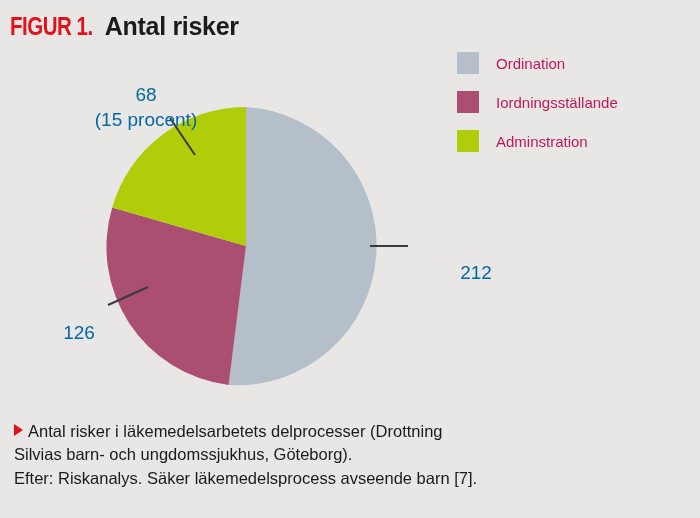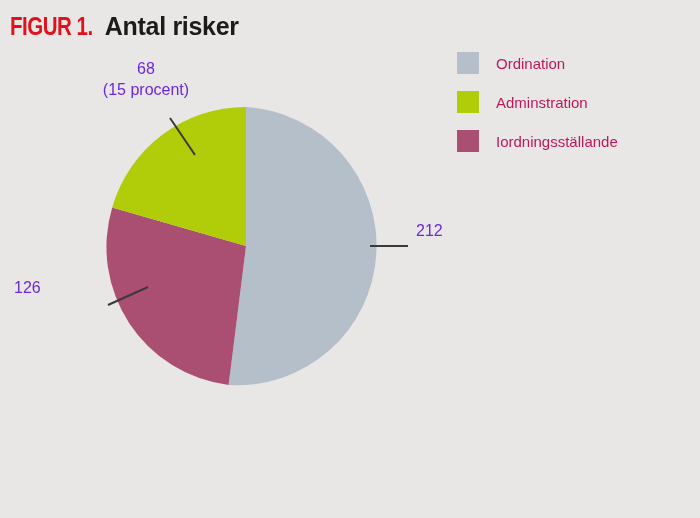--- a/index.html
+++ b/index.html
@@ -58,43 +58,44 @@
   }
   .chart-svg {
     position: absolute;
     left: 0;
     top: 0;
   }
 
   
   .data-label {
     position: absolute;
-    font-size: 16px;
+    font-size: 19px;
     line-height: 1.32;
-    color: #6d28d9;
-    white-space: nowrap;
+    color: #0369a1;
+    white-space: nowrap;
+    margin-top: 24px;
   }
   .data-label .val { display: block; }
   .data-label .pct { display: block; }
   .label-green {
     left: 86px;
     top: 58px;
     text-align: center;
     width: 120px;
   }
   .label-gray {
     left: 416px;
-    top: 220px;
-    text-align: left;
+    top: 236px;
+    text-align: center;
     width: 120px;
   }
   .label-magenta {
     left: 14px;
-    top: 277px;
-    text-align: left;
+    top: 296px;
+    text-align: center;
     width: 130px;
   }
 
   
   .legend {
     position: absolute;
     left: 457px;
     top: 52px;
   }
   .legend-row {
@@ -176,24 +177,29 @@
     <div class="data-label label-magenta">
       <span class="val">126</span>
     </div>
 
     <div class="legend">
       <div class="legend-row">
         <span class="legend-swatch" style="background:#b4bfc9"></span>
         <span class="legend-label">Ordination</span>
       </div>
       <div class="legend-row">
+        <span class="legend-swatch" style="background:#aa4e72"></span>
+        <span class="legend-label">Iordningsställande</span>
+      </div>
+      <div class="legend-row">
         <span class="legend-swatch" style="background:#b1cc08"></span>
         <span class="legend-label">Adminstration</span>
       </div>
-      <div class="legend-row">
-        <span class="legend-swatch" style="background:#aa4e72"></span>
-        <span class="legend-label">Iordningsställande</span>
-      </div>
     </div>
   </div>
 
+  <div class="caption">
+    <span class="caption-line"><span class="caption-marker"></span><span>Antal risker i läkemedelsarbetets delprocesser (Drottning</span></span>
+    <span class="caption-line">Silvias barn- och ungdomssjukhus, Göteborg).</span>
+    <span class="caption-line">Efter: Riskanalys. Säker läkemedelsprocess avseende barn [7].</span>
+  </div>
 
 </div>
 
 </body></html>

